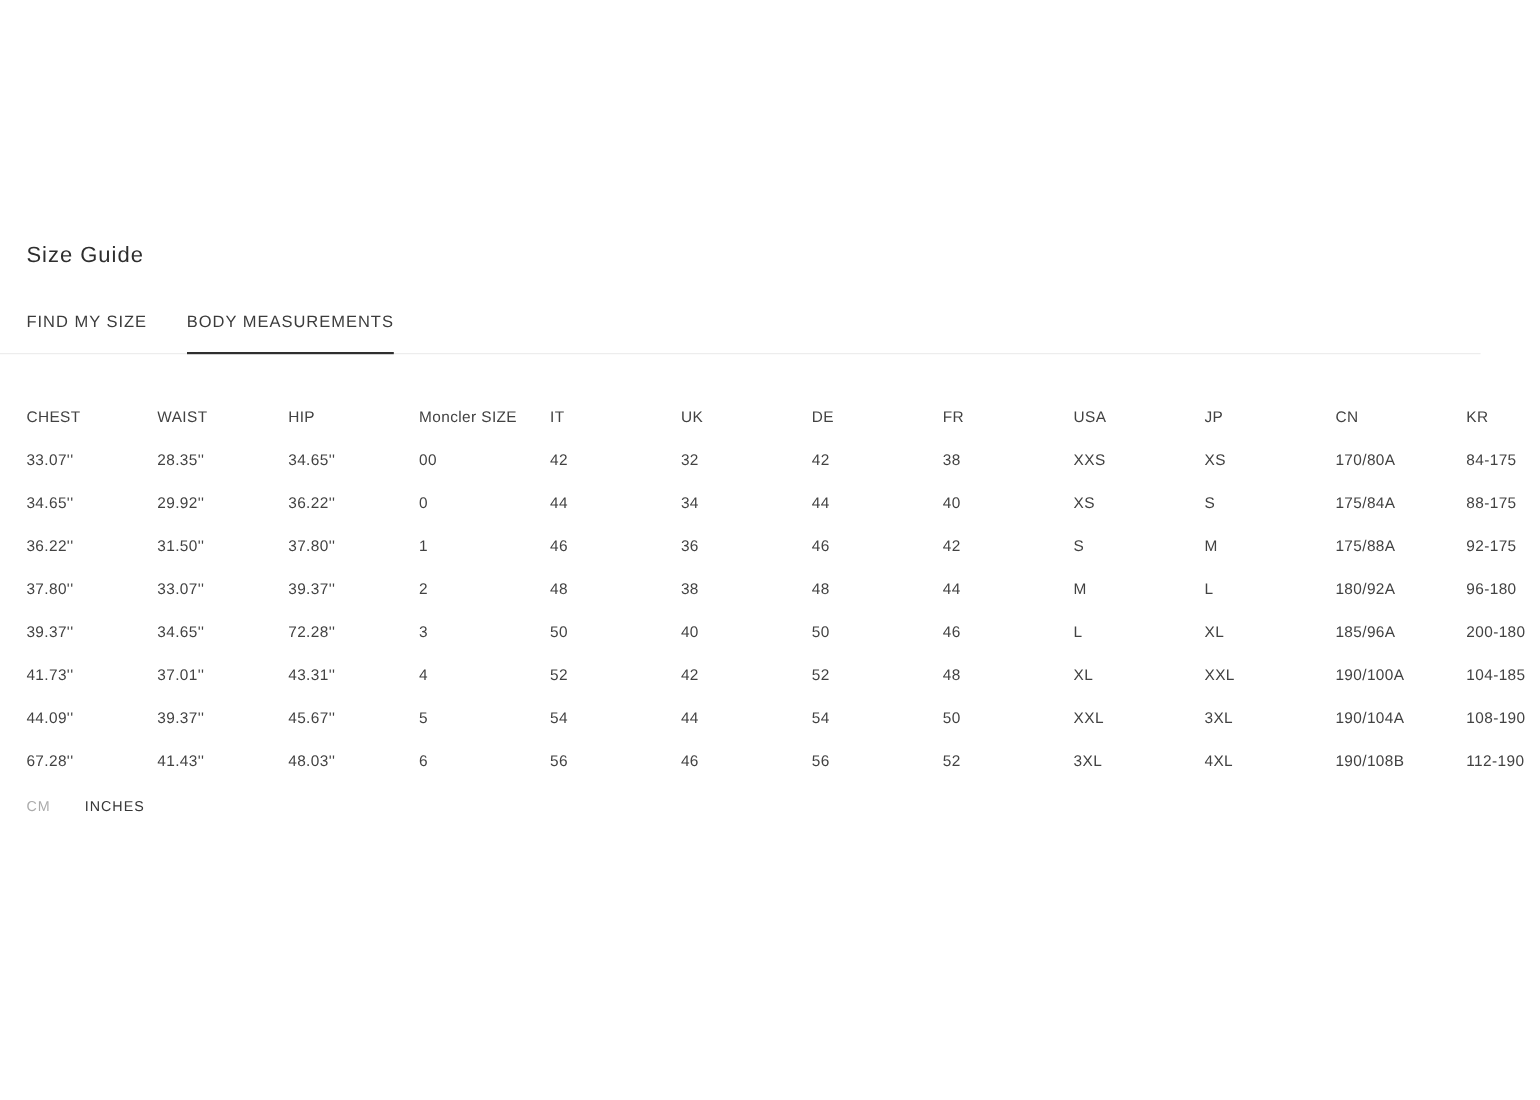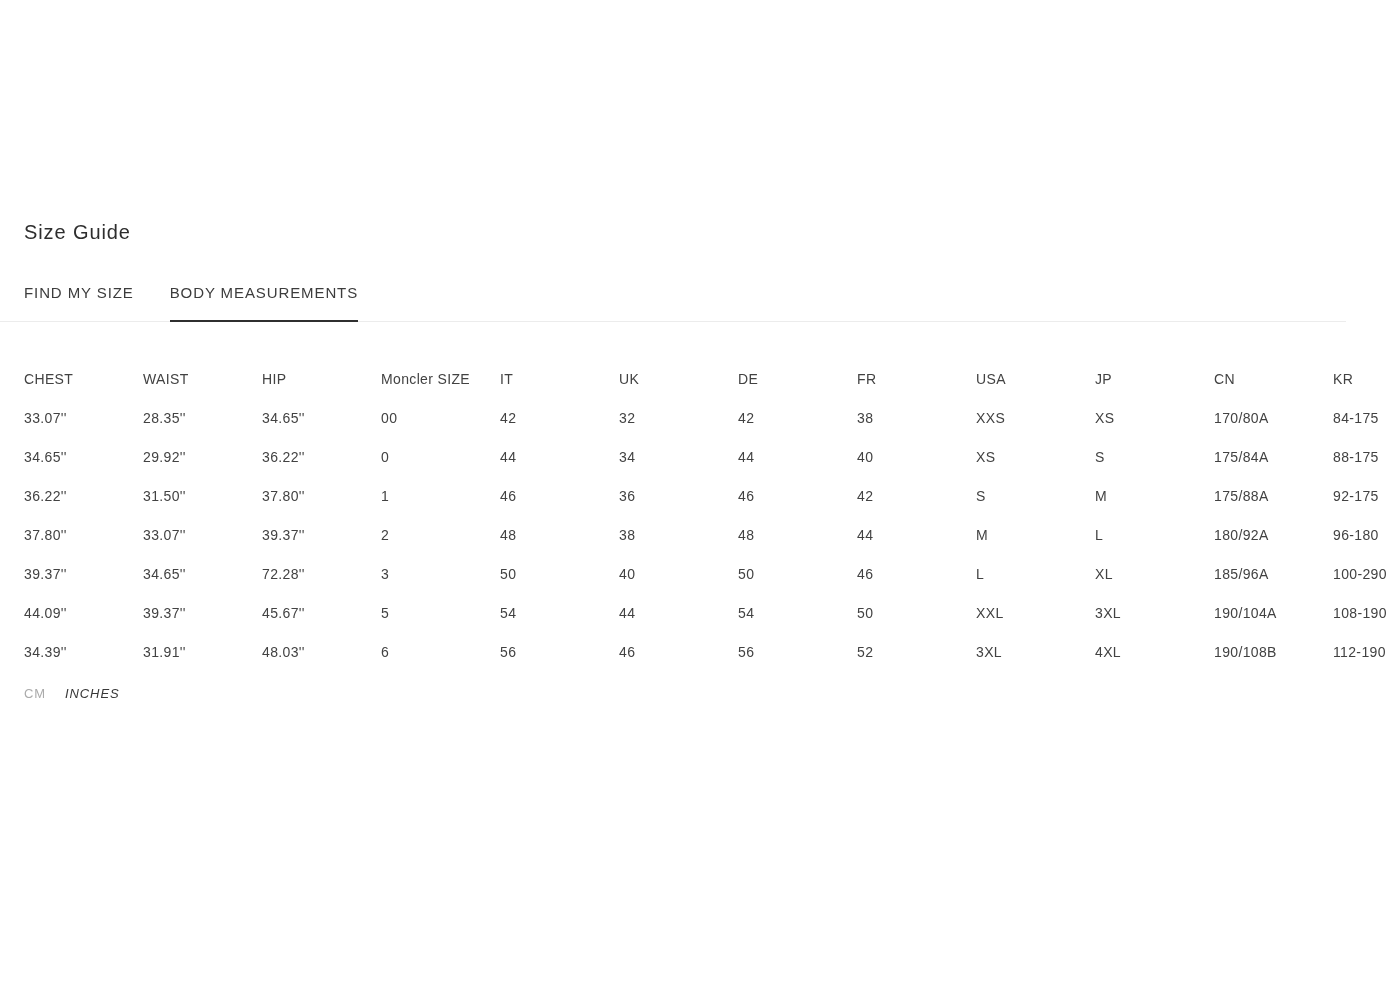--- a/index.html
+++ b/index.html
@@ -69,29 +69,29 @@
     font-weight: 400;
     font-size: 14px;
     letter-spacing: 0.35px;
     padding: 0;
     color: #424242;
     white-space: nowrap;
     overflow: hidden;
   }
   .units {
     display: flex;
-    gap: 19px;
+    gap: 31px;
     margin: 14px 0 0 24px;
     font-size: 13px;
     line-height: 18px;
     letter-spacing: 0.9px;
   }
   .unit { cursor: pointer; }
   .unit-cm { color: #ababab; }
-  .unit-inches { color: #383838; font-style: italic; }
+  .unit-inches { color: #383838; }
 </style>
 </head>
 <body>
 
 <h1 class="page-title">Size Guide</h1>
 
 <div class="tabbar">
   <div class="tabs">
     <span class="tab">FIND MY SIZE</span>
     <span class="tab active">BODY MEASUREMENTS</span>
@@ -191,39 +191,53 @@
         <td>34.65''</td>
         <td>72.28''</td>
         <td>3</td>
         <td>50</td>
         <td>40</td>
         <td>50</td>
         <td>46</td>
         <td>L</td>
         <td>XL</td>
         <td>185/96A</td>
-        <td>100-290</td>
+        <td>200-180</td>
+      </tr>
+      <tr>
+        <td>41.73''</td>
+        <td>37.01''</td>
+        <td>43.31''</td>
+        <td>4</td>
+        <td>52</td>
+        <td>42</td>
+        <td>52</td>
+        <td>48</td>
+        <td>XL</td>
+        <td>XXL</td>
+        <td>190/100A</td>
+        <td>104-185</td>
       </tr>
       <tr>
         <td>44.09''</td>
         <td>39.37''</td>
         <td>45.67''</td>
         <td>5</td>
         <td>54</td>
         <td>44</td>
         <td>54</td>
         <td>50</td>
         <td>XXL</td>
         <td>3XL</td>
         <td>190/104A</td>
         <td>108-190</td>
       </tr>
       <tr>
-        <td>34.39''</td>
-        <td>31.91''</td>
+        <td>67.28''</td>
+        <td>41.43''</td>
         <td>48.03''</td>
         <td>6</td>
         <td>56</td>
         <td>46</td>
         <td>56</td>
         <td>52</td>
         <td>3XL</td>
         <td>4XL</td>
         <td>190/108B</td>
         <td>112-190</td>

